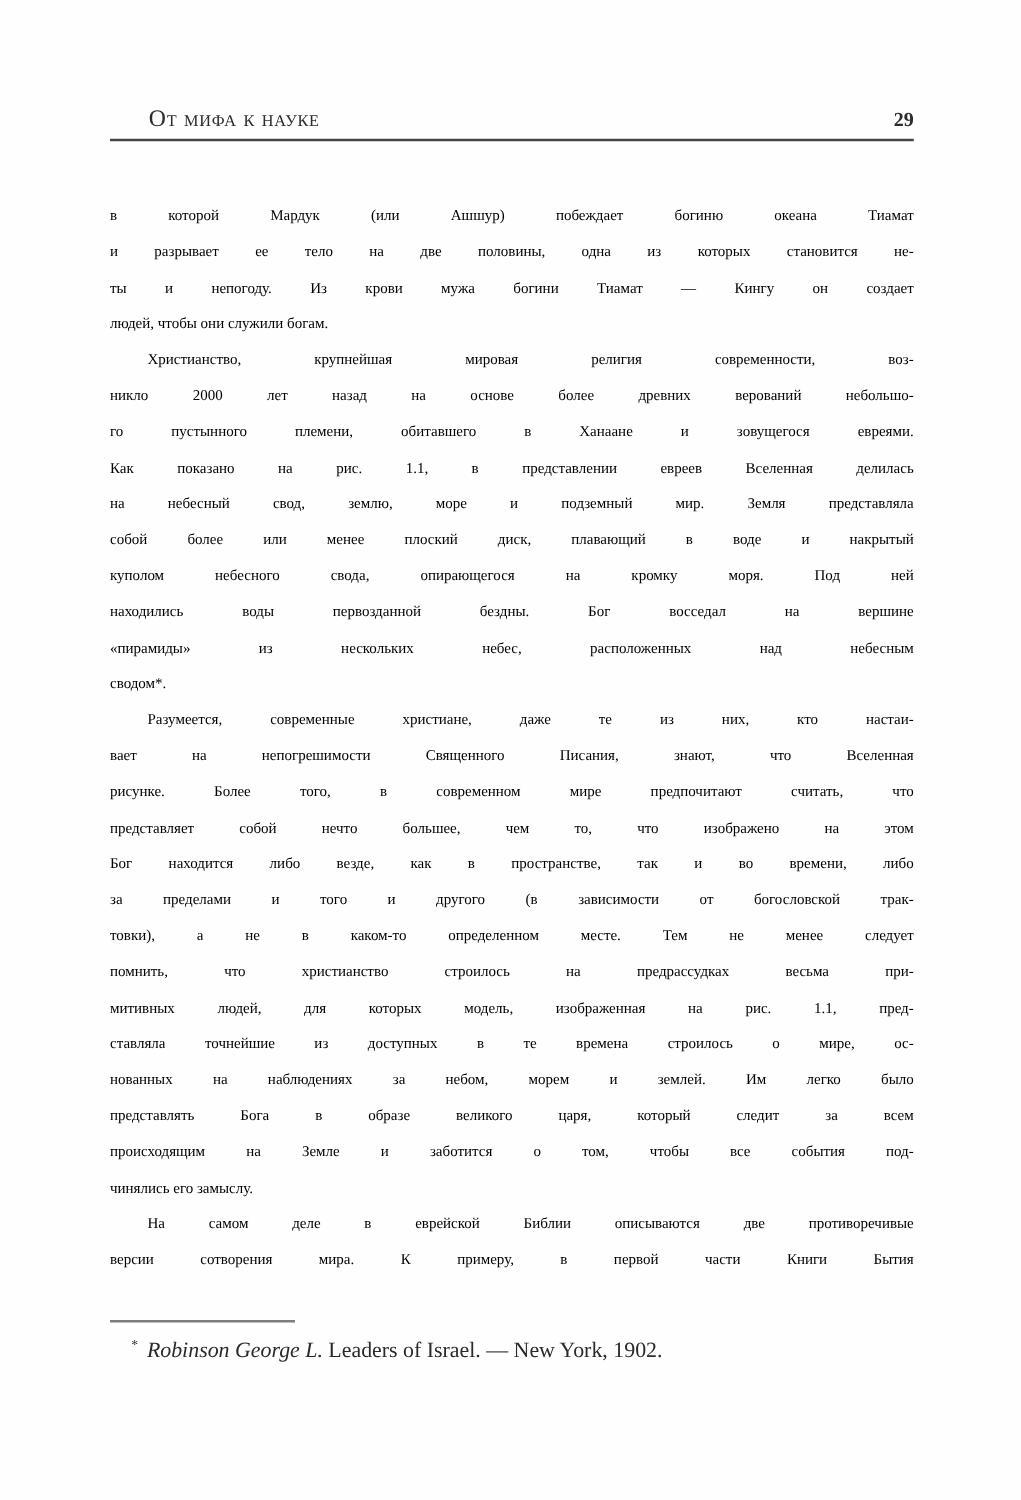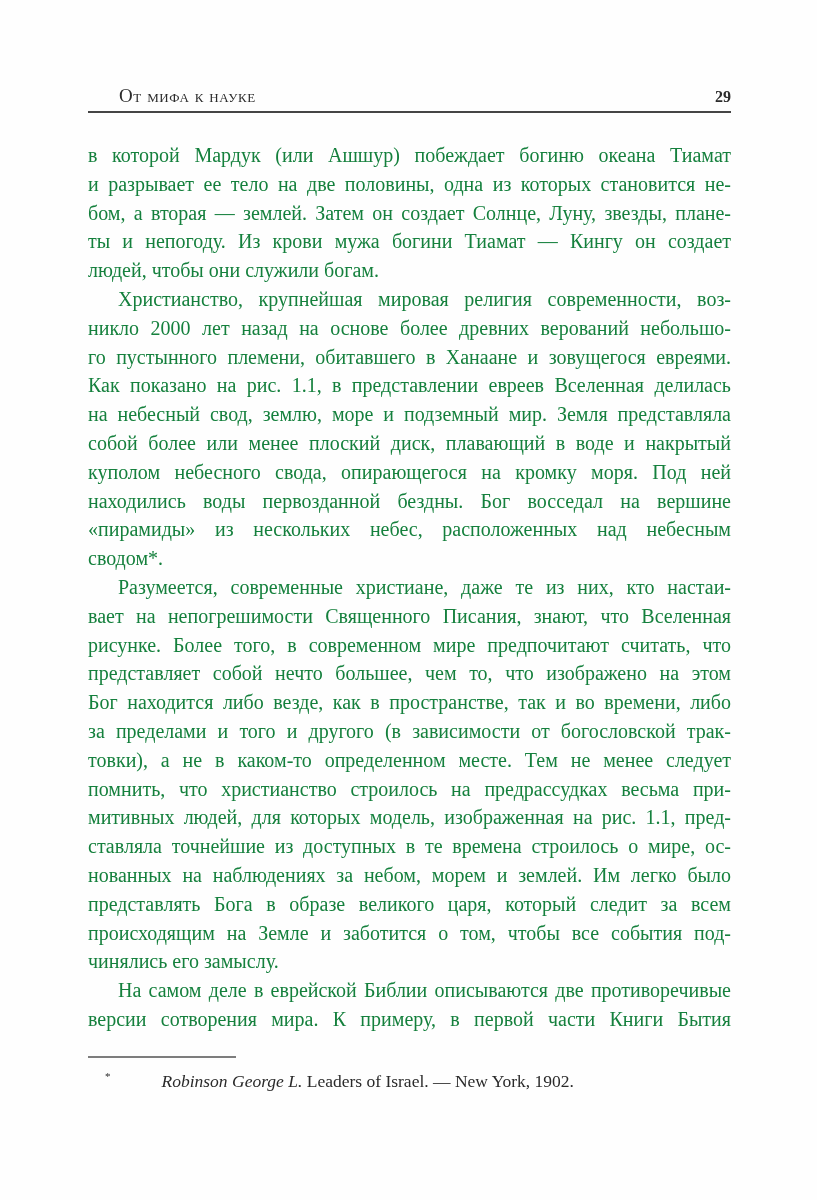--- a/index.html
+++ b/index.html
@@ -38,25 +38,25 @@
     position: absolute;
     left: 88px;
     top: 111px;
     width: 643px;
     height: 2px;
     background: #454545;
   }
   .body-text {
     position: absolute;
     left: 88px;
-    top: 141px;
+    top: 158px;
     width: 643px;
-    font-size: 20px;
+    font-size: 12px;
     line-height: 28.8px;
-    color: #15803d;
+    color: #000000;
   }
   .line {
     text-align: justify;
     text-align-last: justify;
     text-justify: inter-word;
     height: 28.8px;
     overflow: hidden;
     white-space: nowrap;
   }
   .line.par-end {
@@ -81,39 +81,38 @@
     line-height: 25px;
     color: #2a2a2a;
   }
   .footnote .marker {
     display: inline-block;
     vertical-align: super;
     font-size: 11px;
     margin-left: 17px;
     margin-right: 7px;
   }
-  .footnote .ital { font-style: italic; margin-left: 44px; }
+  .footnote .ital { font-style: italic; }
 </style>
 </head>
 <body>
 
 <div class="page">
 
   <div class="header-row">
     <span class="running-title">От мифа к науке</span>
     <span class="page-number">29</span>
   </div>
   <div class="header-rule"></div>
 
   <div class="body-text">
 
     <div>
       <div class="line">в которой Мардук (или Ашшур) побеждает богиню океана Тиамат</div>
       <div class="line">и разрывает ее тело на две половины, одна из которых становится не-</div>
-      <div class="line">бом, а вторая — землей. Затем он создает Солнце, Луну, звезды, плане-</div>
       <div class="line">ты и непогоду. Из крови мужа богини Тиамат — Кингу он создает</div>
       <div class="line par-end">людей, чтобы они служили богам.</div>
     </div>
 
     <div>
       <div class="line indent">Христианство, крупнейшая мировая религия современности, воз-</div>
       <div class="line">никло 2000 лет назад на основе более древних верований небольшо-</div>
       <div class="line">го пустынного племени, обитавшего в Ханаане и зовущегося евреями.</div>
       <div class="line">Как показано на рис. 1.1, в представлении евреев Вселенная делилась</div>
       <div class="line">на небесный свод, землю, море и подземный мир. Земля представляла</div>

